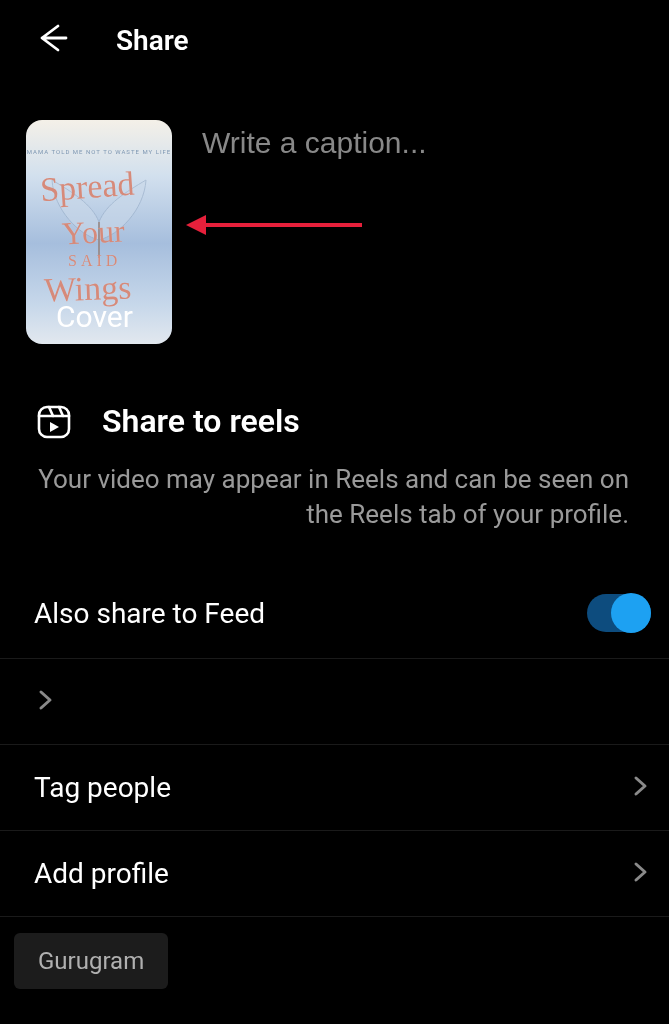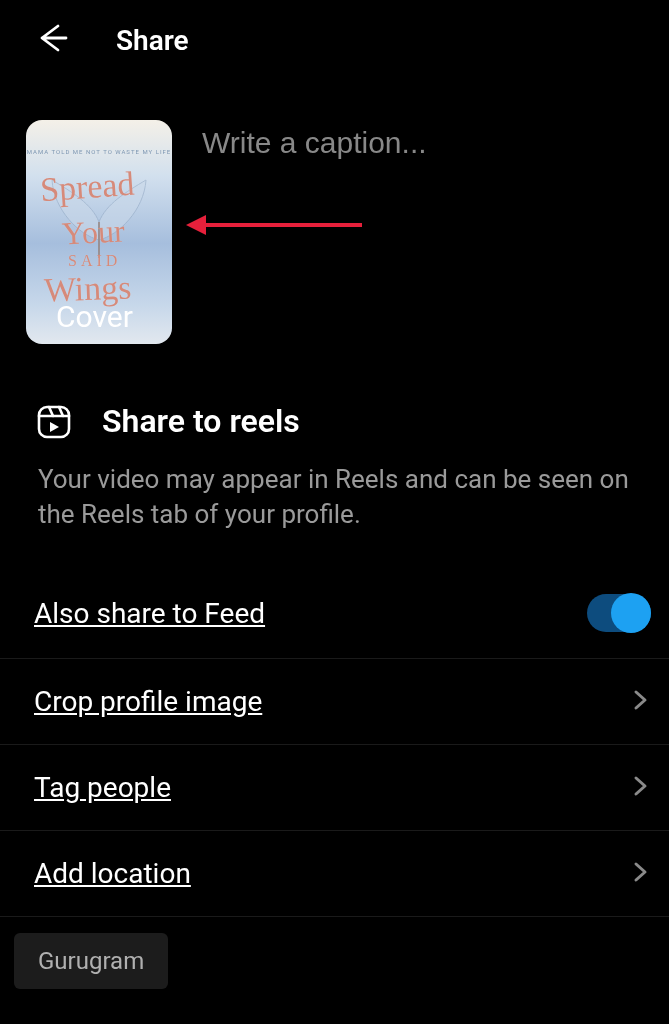--- a/index.html
+++ b/index.html
@@ -101,33 +101,34 @@
     font-size: 32px;
     font-weight: 600;
     margin-left: 28px;
   }
   .reels-desc {
     color: #9a9a9a;
     font-size: 26px;
     line-height: 1.35;
     margin-top: 20px;
     padding: 0 20px 0 4px;
+    text-align: right;
   }
 
   .row {
     display: flex;
     align-items: center;
     justify-content: space-between;
     padding: 26px 18px 26px 34px;
     font-size: 28px;
     cursor: pointer;
     border-bottom: 1px solid rgba(255,255,255,0.10);
   }
   .row.first { border-top: none; margin-top: 36px; }
-  .row-label { color:#fff;text-decoration:underline; }
+  .row-label { color:#fff; }
   .chevron svg { width: 22px; height: 22px; stroke:#8a8a8a; stroke-width:3; fill:none; stroke-linecap:round; stroke-linejoin:round; }
 
   .toggle {
     width: 64px; height: 38px;
     background:#0d4c7e;
     border-radius: 19px;
     position: relative;
   }
   .toggle .knob {
     position:absolute; right:0; top:-1px;
@@ -210,39 +211,38 @@
 </div>
 
 <div class="row first">
   <span class="row-label">Also share to Feed</span>
   <div class="toggle">
     <div class="knob"></div>
   </div>
 </div>
 
 <div class="row">
-  <span class="row-label">Crop profile image</span>
   <span class="chevron">
     <svg viewBox="0 0 22 22">
         <path d="M7 3 L16 11 L7 19"></path>
       </svg>
   </span>
 </div>
 
 <div class="row">
   <span class="row-label">Tag people</span>
   <span class="chevron">
     <svg viewBox="0 0 22 22">
         <path d="M7 3 L16 11 L7 19"></path>
       </svg>
   </span>
 </div>
 
 <div class="row">
-  <span class="row-label">Add location</span>
+  <span class="row-label">Add profile</span>
   <span class="chevron">
     <svg viewBox="0 0 22 22">
         <path d="M7 3 L16 11 L7 19"></path>
       </svg>
   </span>
 </div>
 
 <div class="chips">
   <div class="chip">Gurugram</div>
 </div>

